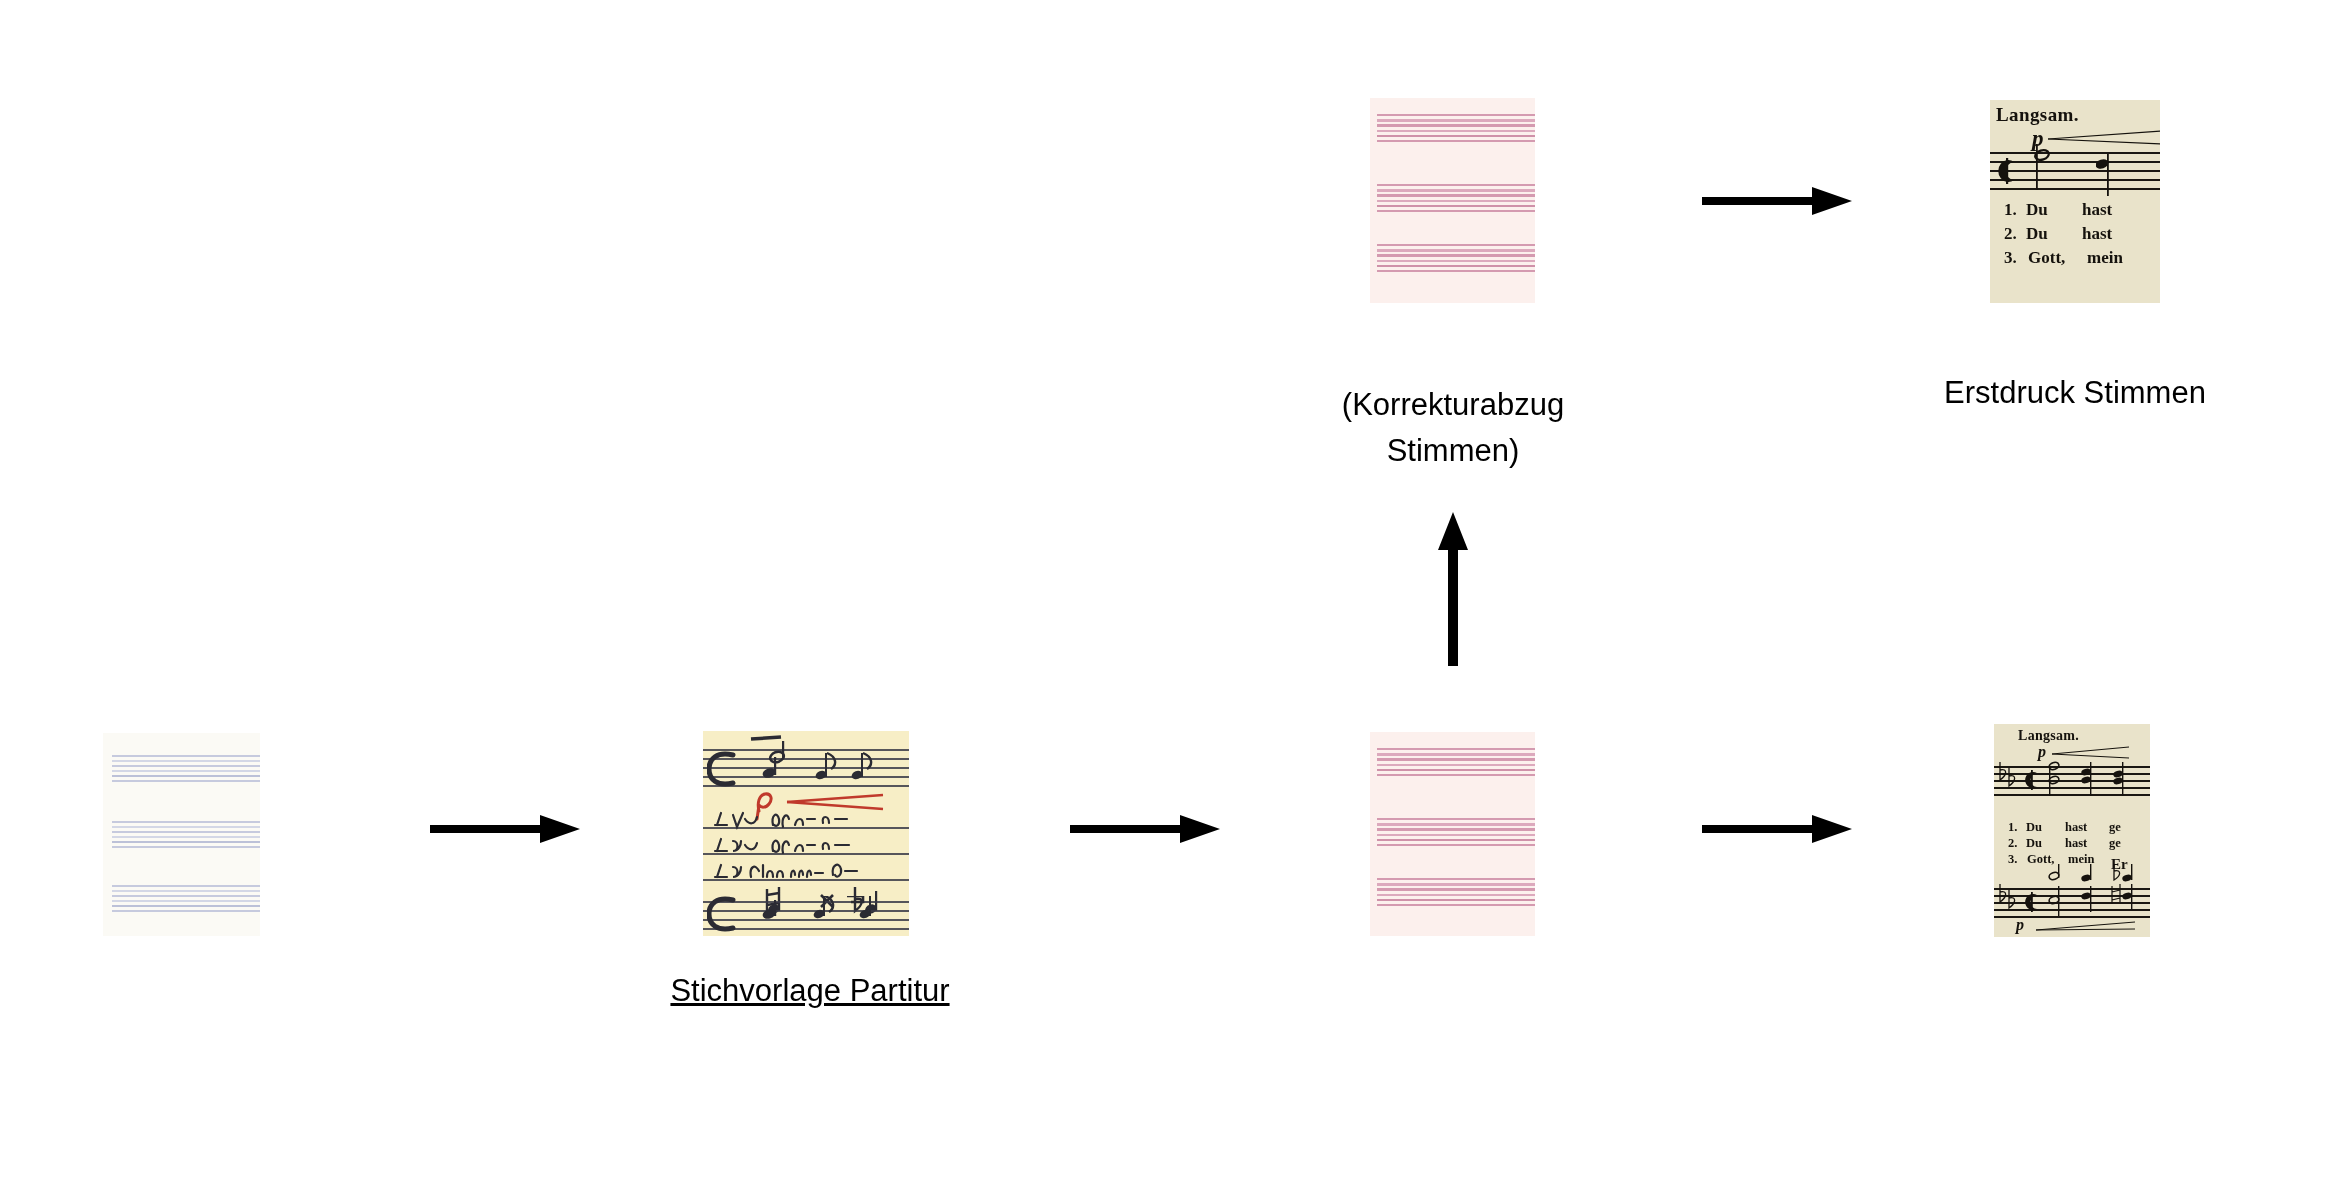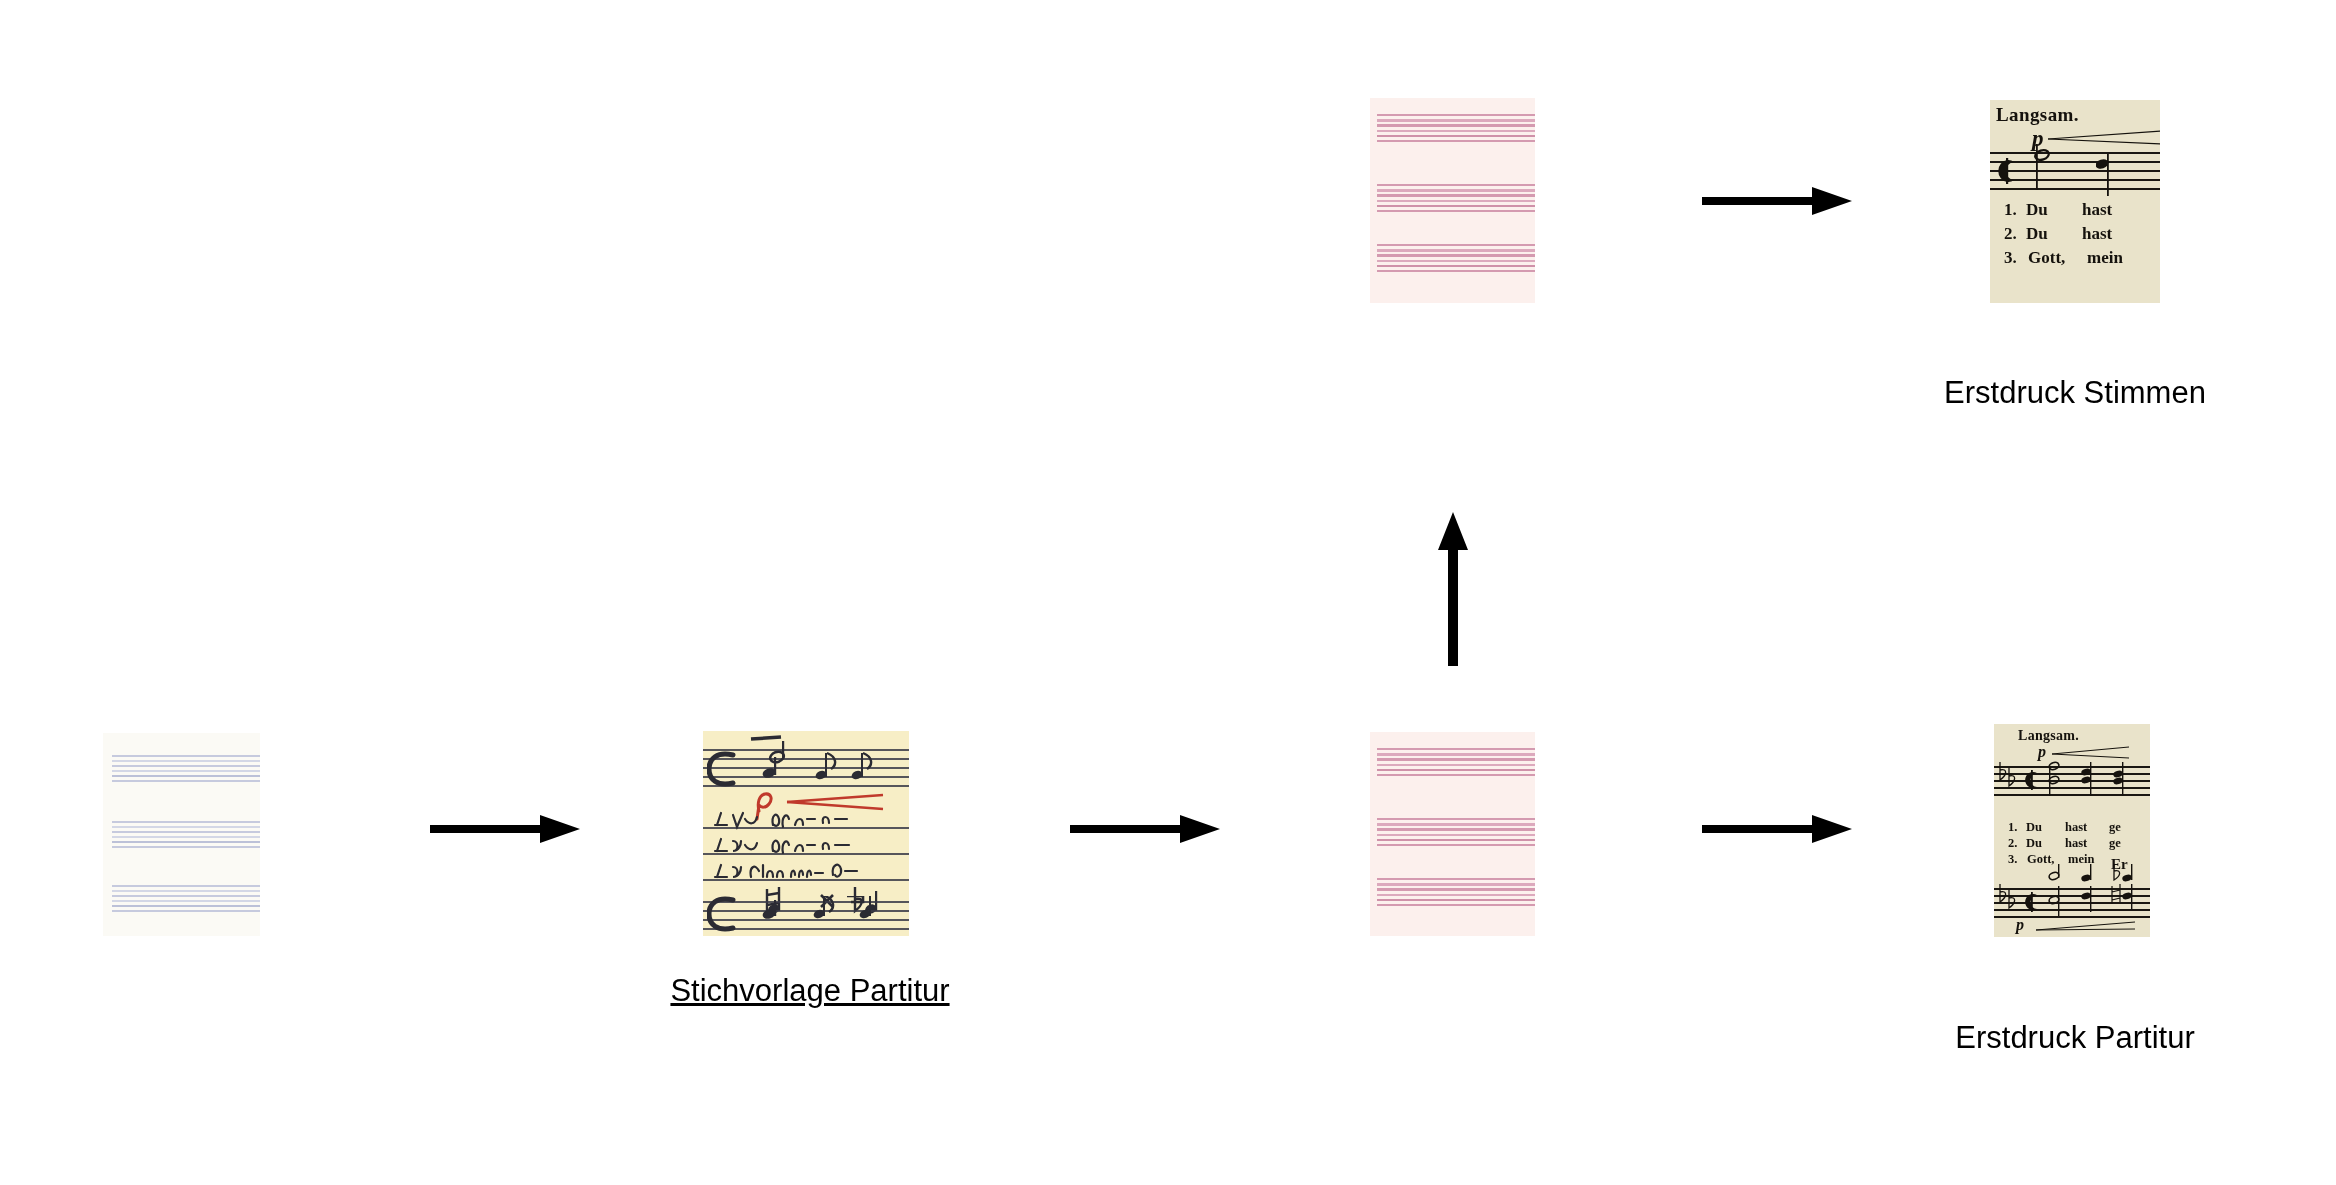--- a/index.html
+++ b/index.html
@@ -159,20 +159,22 @@
           <i style="top:5.2px; height:2.4px; background:#dca9bd;"></i>
           <i style="top:10.4px;height:2.4px; background:#d49ab0;"></i>
           <i style="top:15.6px;height:2.4px; background:#dca9bd;"></i>
           <i style="top:20.8px;height:2.4px; background:#cf91a9;"></i>
           <i style="top:26px;  height:2.4px; background:#d49ab0;"></i>
         </div>
       </div>
     </div>
   </div>
 
+  <div class="caption" style="left:1258px; top:382px; width:390px;">(Korrekturabzug
+Stimmen)</div>
 
   <div class="arrow-h" style="left:1700px; top:178px;">
     <svg width="160" height="46" viewBox="0 0 160 46">
       <path d="M2,19 L112,19 L112,9 L152,23 L112,37 L112,27 L2,27 Z" fill="#000000"></path>
     </svg>
   </div>
 
   <div class="thumb" style="left:1990px; top:100px; width:170px; height:203px;">
     <div class="paper-print">
 
@@ -512,15 +514,14 @@
       </svg>
 
       <div class="dyn-p" style="left:22px; top:192px; font-size:16px;">p</div>
       <svg style="position:absolute; left:42px; top:196px;" width="100" height="16" viewBox="0 0 100 16">
         <path d="M0,10 L99,2" stroke="#15120d" stroke-width="1" fill="none"></path>
         <path d="M0,10 L99,9" stroke="#15120d" stroke-width="1" fill="none"></path>
       </svg>
     </div>
   </div>
 
-  <div class="caption" style="left:1880px; top:1015px; width:390px;">Erstdruck Partitur</div>
 
 </div>
 
 </body></html>

